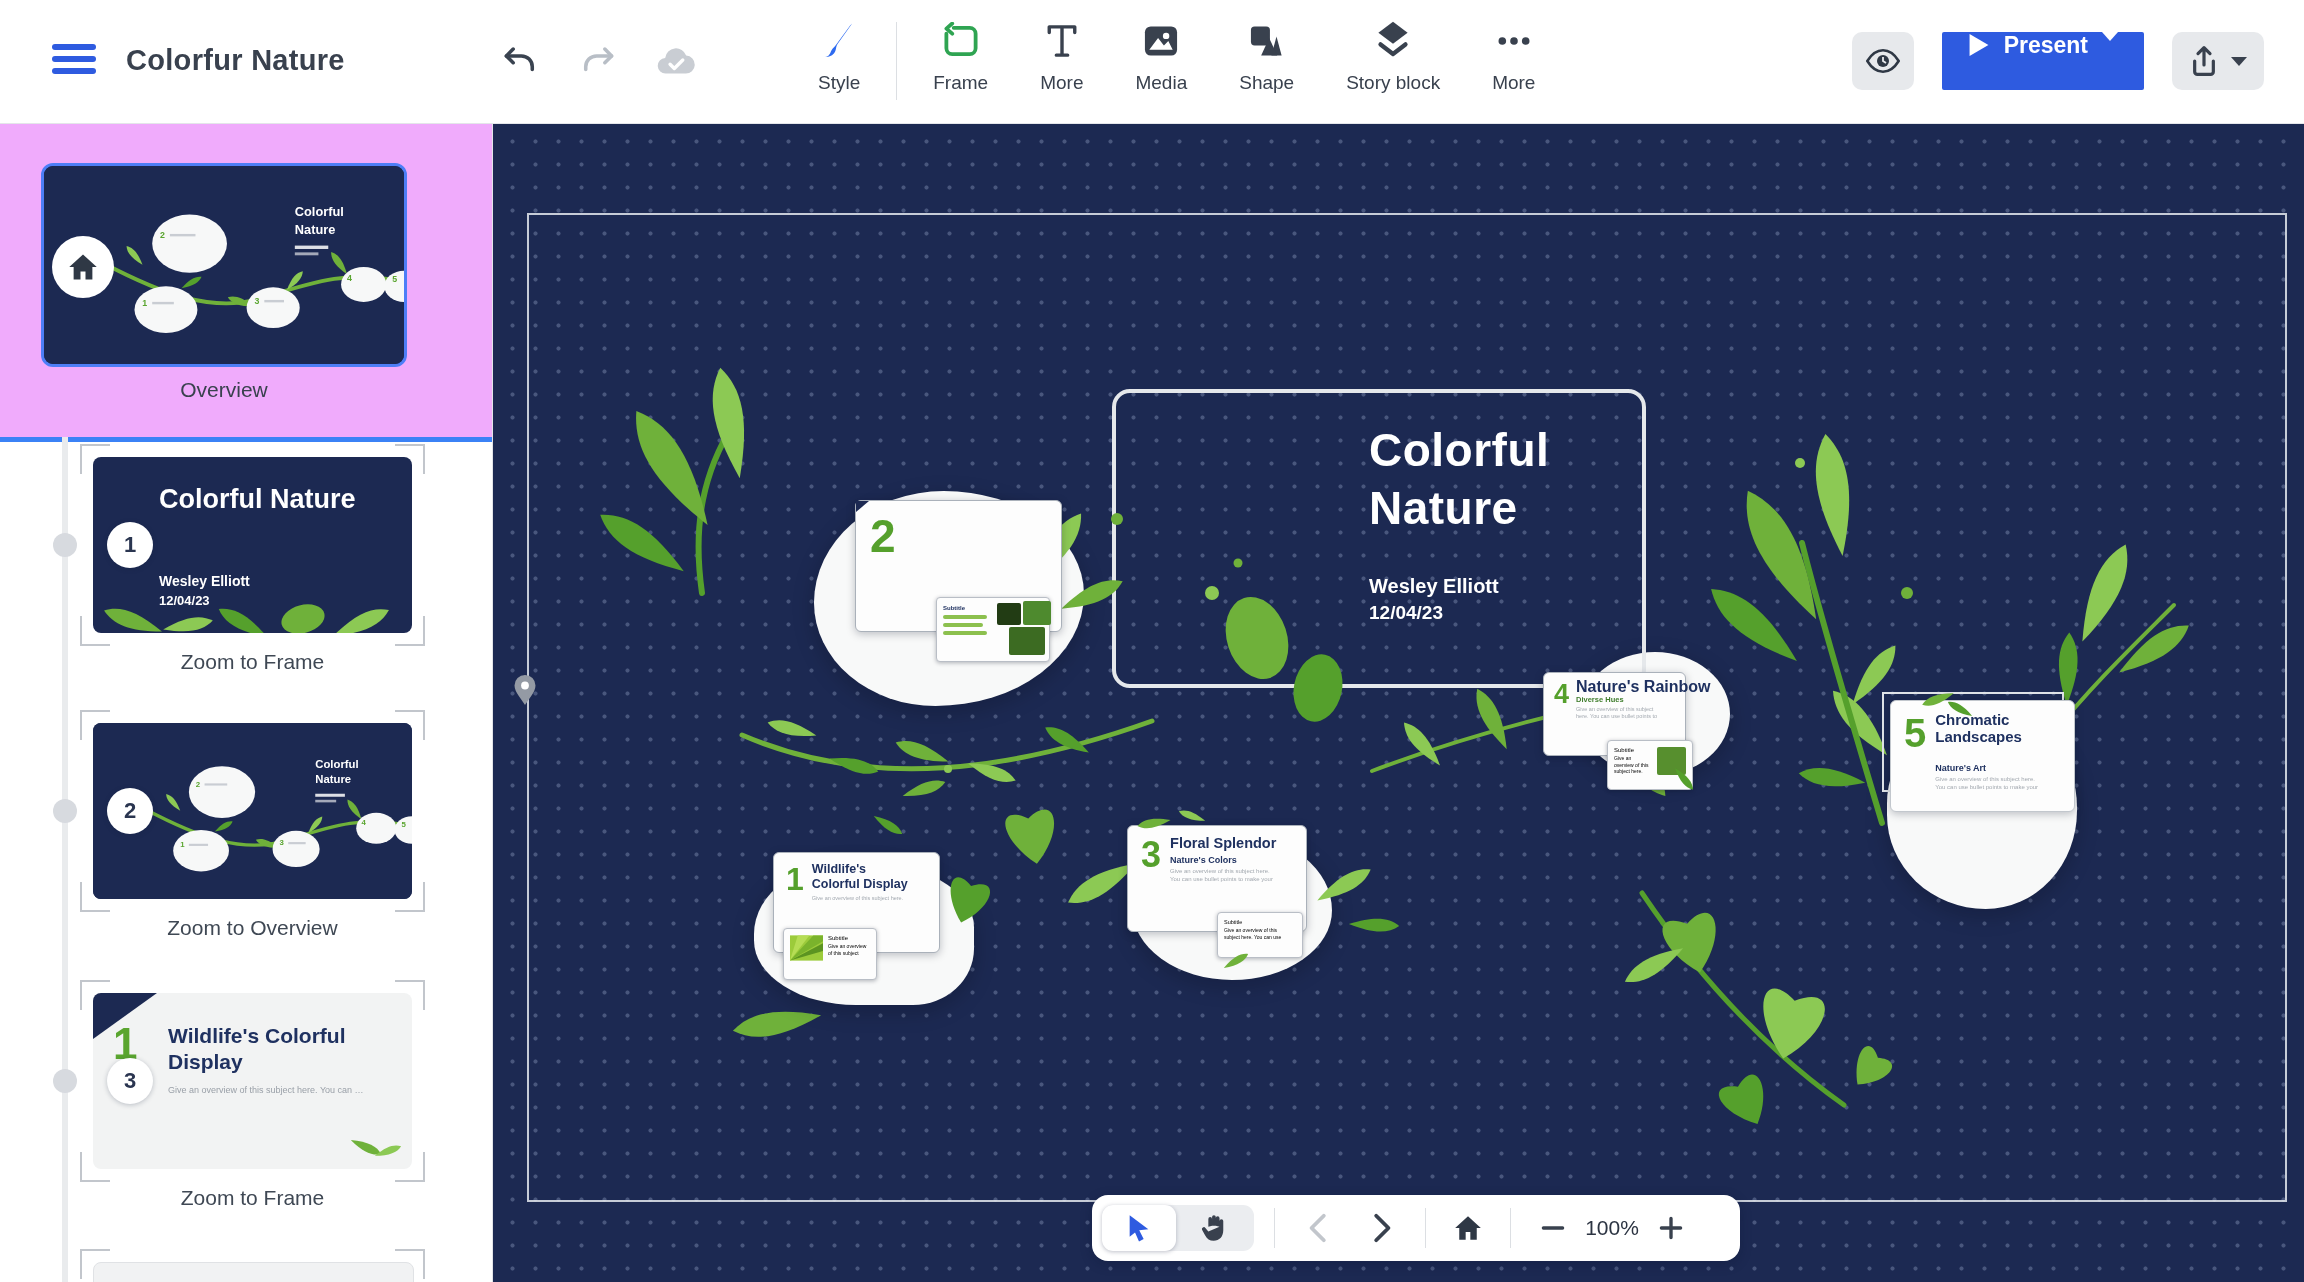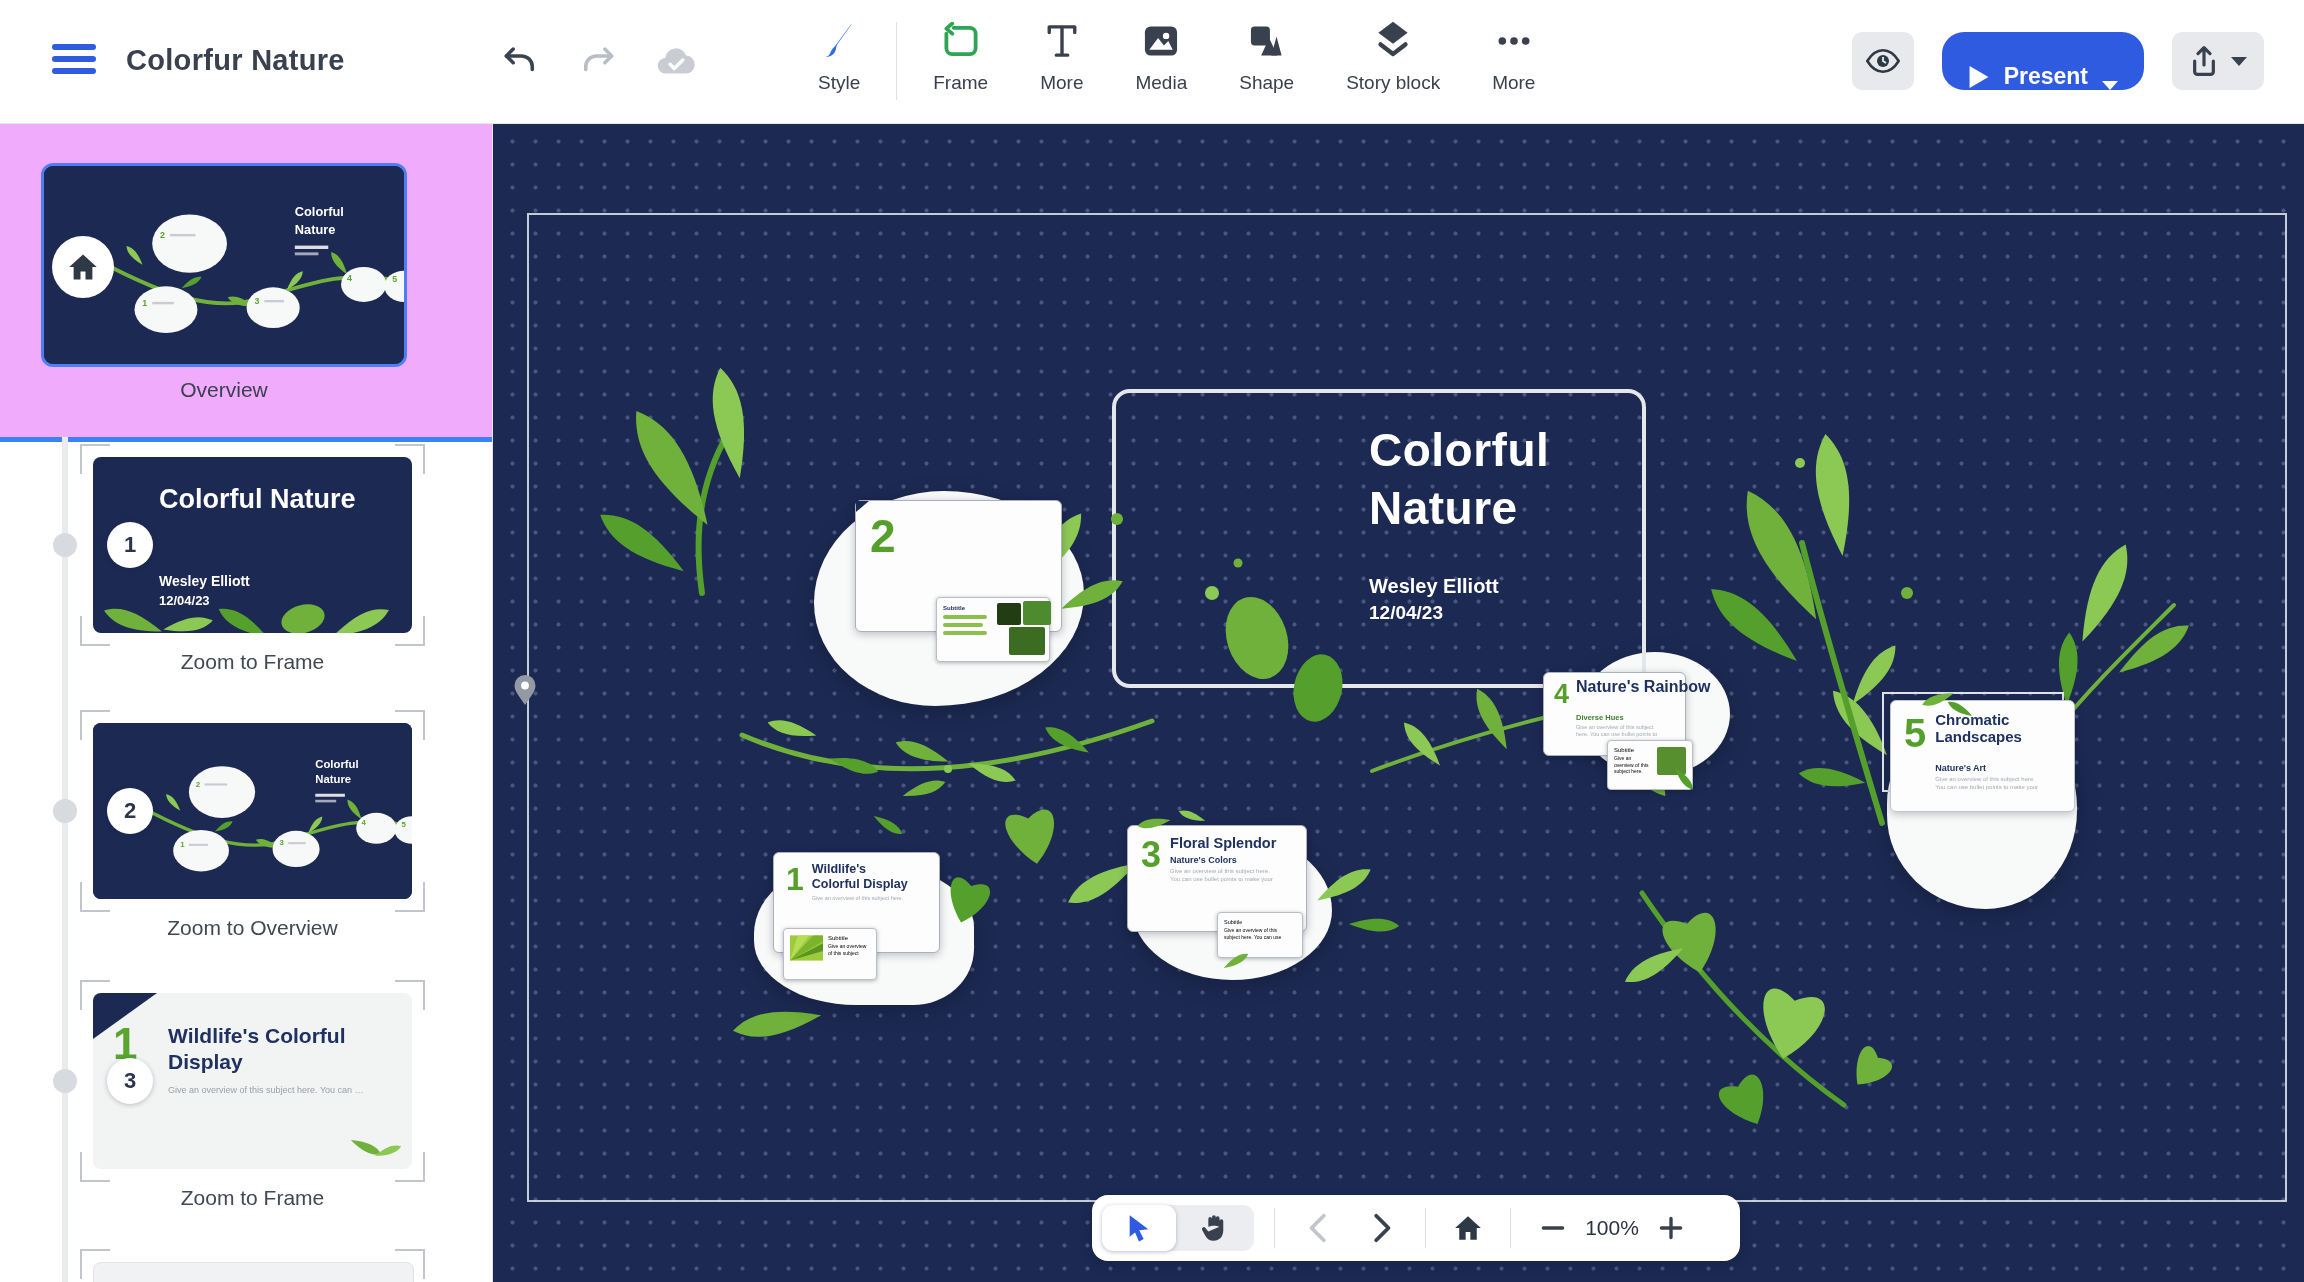--- a/index.html
+++ b/index.html
@@ -17,21 +17,21 @@
   .tools{position:absolute;left:792px;top:18px;display:flex;align-items:flex-start;gap:0;}
   .tool{display:flex;flex-direction:column;align-items:center;gap:12px;padding:0 26px;cursor:pointer;}
   .tool .icn{height:42px;display:flex;align-items:flex-end;justify-content:center;}
   .tool .lbl{font-size:19px;color:#39414e;font-weight:500;white-space:nowrap;}
   .tool-sep{width:1px;height:78px;background:#dcdfe3;margin:4px 10px 0 10px;}
   .topright{position:absolute;right:40px;top:32px;display:flex;align-items:center;gap:28px;}
   .graybtn{height:58px;background:#e7e9ec;border-radius:10px;display:flex;align-items:center;
            justify-content:center;cursor:pointer;}
   .eyebtn{width:62px;}
   .sharebtn{width:92px;gap:12px;}
-  .presentbtn{height:58px;background:#2e5be0;border-radius:22px;display:flex;align-items:flex-end;
+  .presentbtn{height:58px;background:#2e5be0;border-radius:2px;display:flex;align-items:flex-start;
               gap:14px;padding:0 26px;cursor:pointer;}
   .presentbtn .plabel{color:#fff;font-size:23px;font-weight:600;}
   .caret{width:0;height:0;border-left:8px solid transparent;border-right:8px solid transparent;}
   .caret.white{border-top:9px solid #fff;}
   .caret.dark{border-top:9px solid #39414e;}
   
   .sidebar{position:absolute;left:0;top:123px;width:492px;height:1159px;background:#fff;
            border-right:1px solid #e2e4e8;z-index:30;}
   .ov-section{position:absolute;left:0;top:0;width:492px;height:314px;background:#f0abfc;
               border-bottom:5px solid #3b82f6;}
@@ -478,21 +478,21 @@
 
     <div class="subcard" style="left:725px;top:789px;width:86px;height:46px;padding:6px;box-sizing:border-box;">
       <div class="sub" style="font-size:5.5px;">Subtitle</div>
       <div class="bdy" style="font-size:5px;line-height:6.5px;margin-top:2px;width:70px;height:13px;overflow:hidden;">Give an overview of this subject here. You can use bullet points to make your copy easy to read.</div>
     </div>
 
     <div class="card" style="left:1051px;top:549px;width:127px;height:68px;padding:7px 7px;">
       <div class="num" style="font-size:27px;margin:2px 7px 0 3px;">4</div>
       <div>
         <div class="ttl" style="font-size:16px;line-height:14px;white-space:nowrap;">Nature's Rainbow</div>
-        <div class="sub" style="font-size:7.5px;margin-top:19px;color:#3f7d2c;">Diverse Hues</div>
+        <div class="sub" style="font-size:7.5px;margin-top:1px;color:#3f7d2c;">Diverse Hues</div>
         <div class="bdy" style="font-size:5.5px;line-height:7px;margin-top:2px;width:88px;height:13px;">Give an overview of this subject here. You can use bullet points to make your copy easy to read.</div>
       </div>
     </div>
 
     <div class="subcard" style="left:1115px;top:617px;width:86px;height:50px;padding:6px;box-sizing:border-box;display:flex;gap:5px;">
       <div>
         <div class="sub" style="font-size:6px;">Subtitle</div>
         <div class="bdy" style="font-size:5px;line-height:6.5px;margin-top:2px;width:38px;height:19px;overflow:hidden;">Give an overview of this subject here. You can use bullet points to make your copy easy to read.</div>
       </div>
       <div class="photo" style="width:30px;height:28px;background:#578f2e;"></div>

